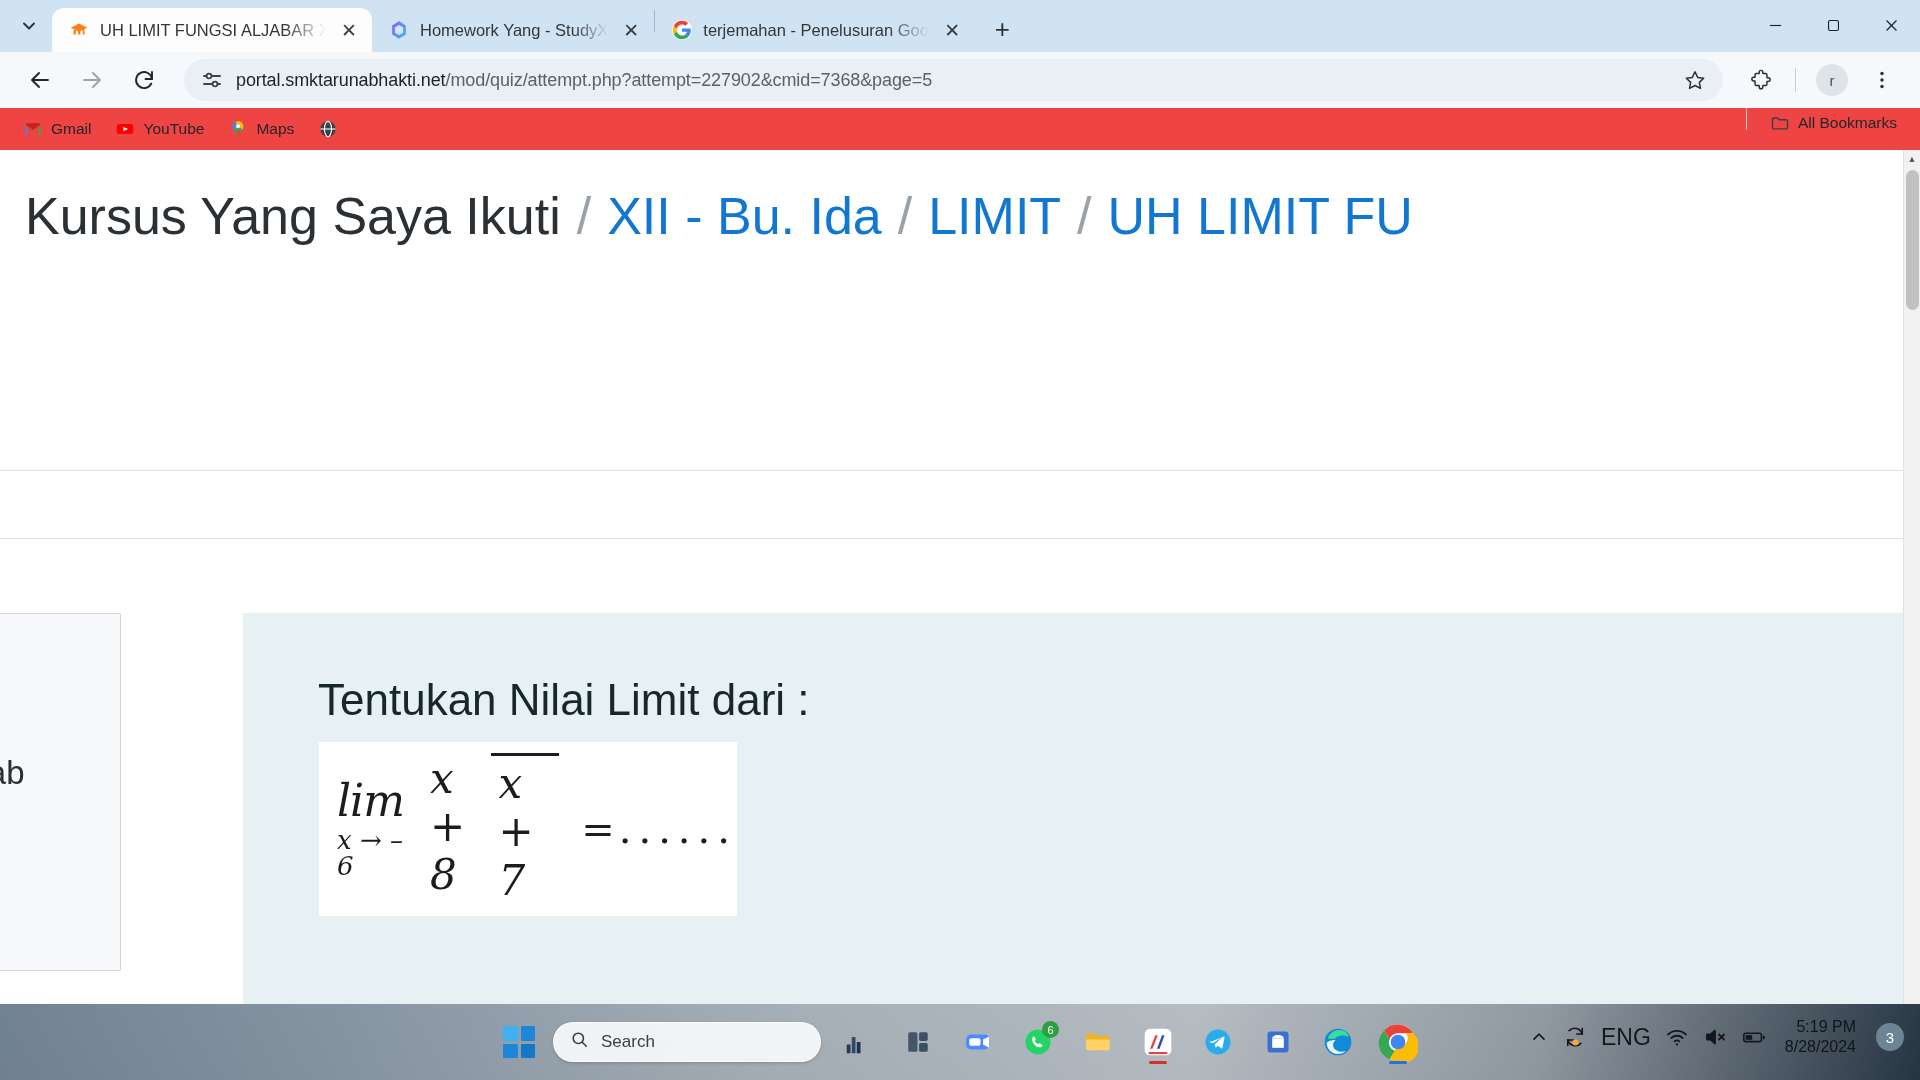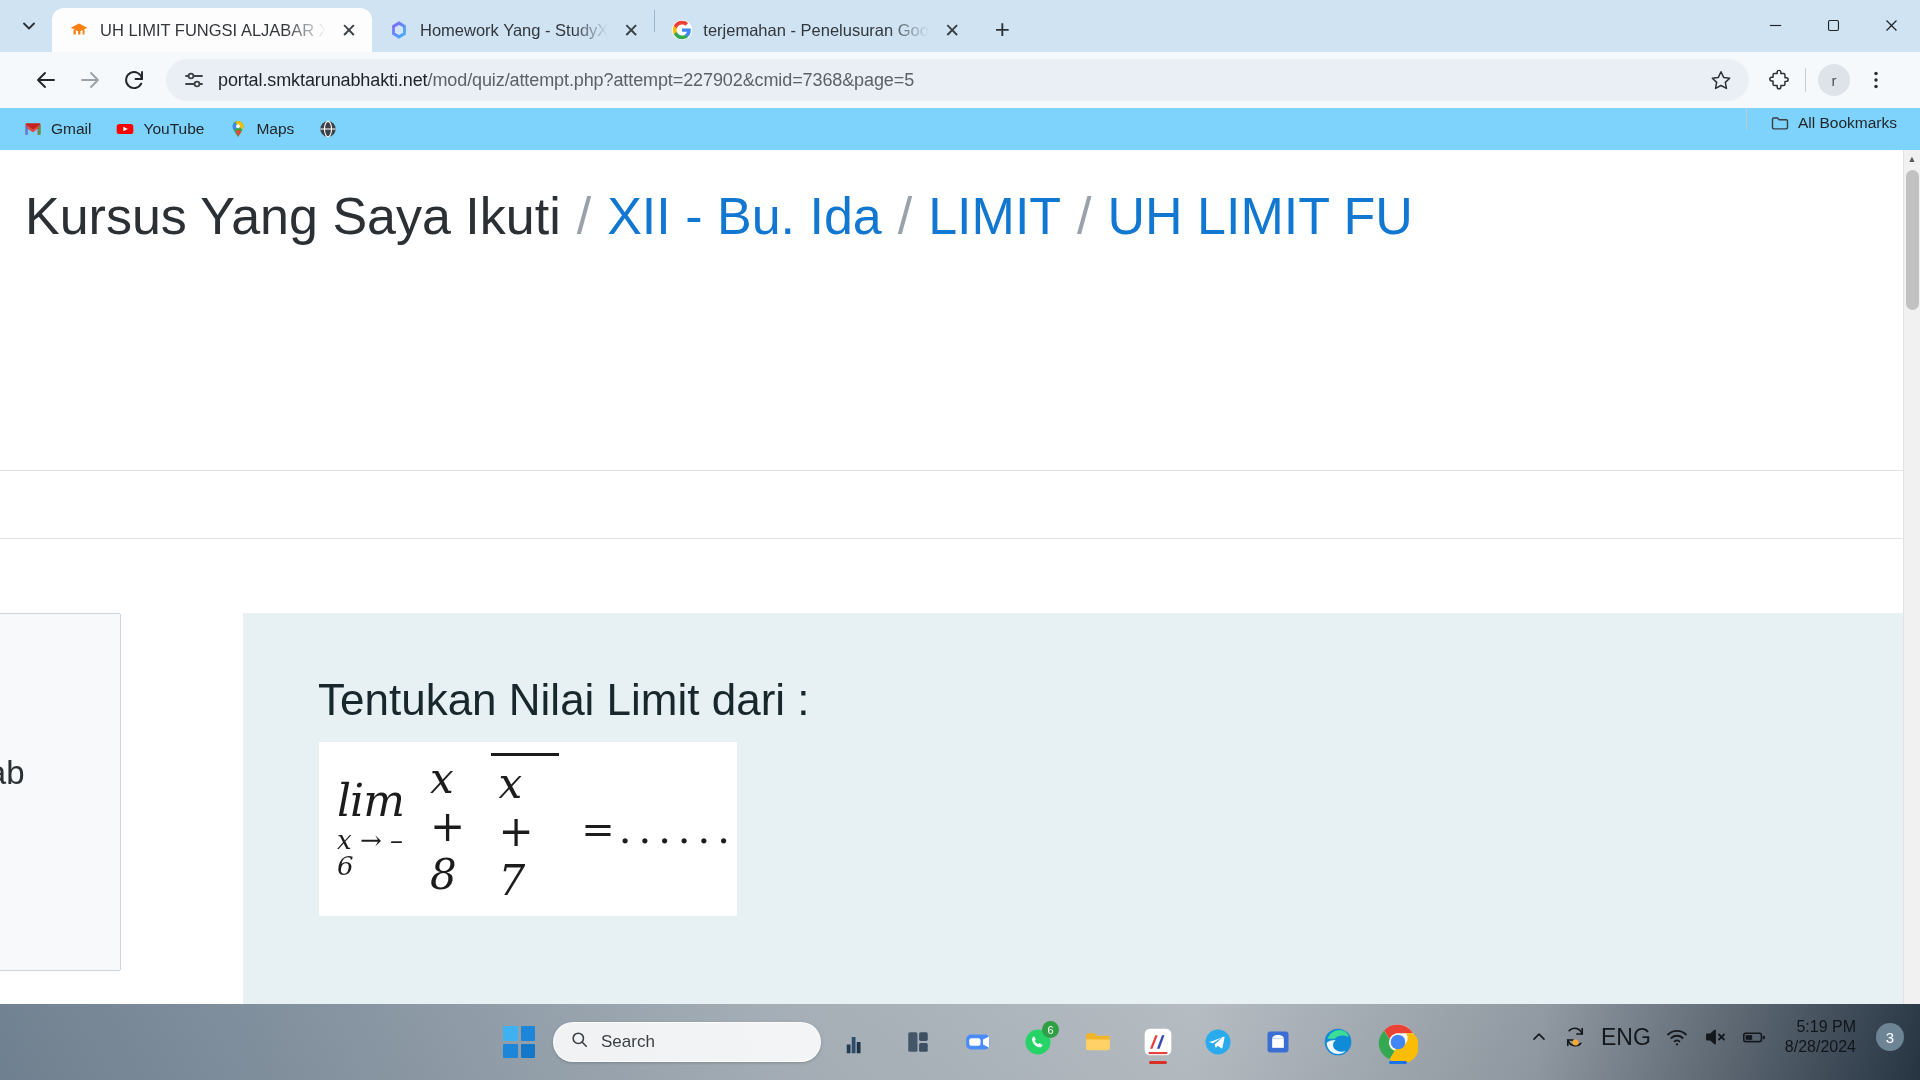--- a/index.html
+++ b/index.html
@@ -96,22 +96,22 @@
   }
   .winctl svg { width: 17px; height: 17px; }
 
   
   .toolbar {
     height: 56px;
     flex: 0 0 56px;
     background: #f6f9fc;
     display: flex;
     align-items: center;
-    padding: 0 24px;
-    gap: 0;
+    padding: 0 18px;
+    gap: 8px;
   }
   .navbtn {
     width: 44px; height: 44px;
     display: flex; align-items: center; justify-content: center;
     border-radius: 50%;
     color: #22262a;
   }
   .navbtn svg { width: 24px; height: 24px; }
   .navbtn.disabled { color: #9aa3ab; }
 
@@ -154,21 +154,21 @@
     display: flex; align-items: center; justify-content: center;
     font-size: 15px;
     margin: 0 6px;
   }
   .tb-divider { width:1px; height:24px; background:#c7ced5; margin:0 6px; }
 
   
   .bookmarks {
     height: 42px;
     flex: 0 0 42px;
-    background: #7dd3fc;
+    background: #ef4444;
     display: flex;
     align-items: center;
     padding: 0 14px;
     gap: 6px;
     font-size: 15.5px;
     color: #22262a;
     position: relative;
   }
   .bm {
     display: flex; align-items: center; gap: 8px;

